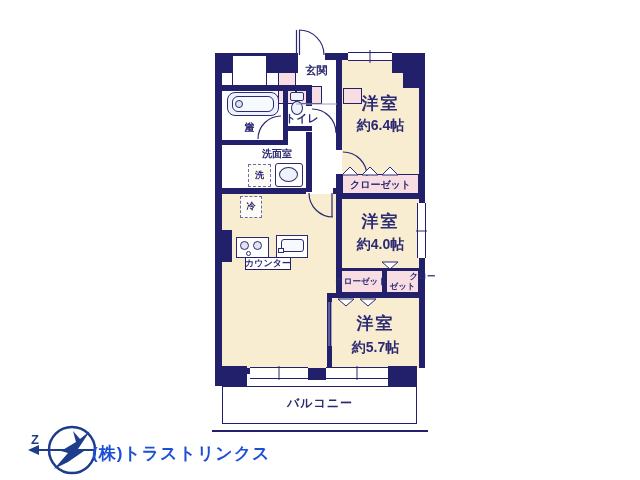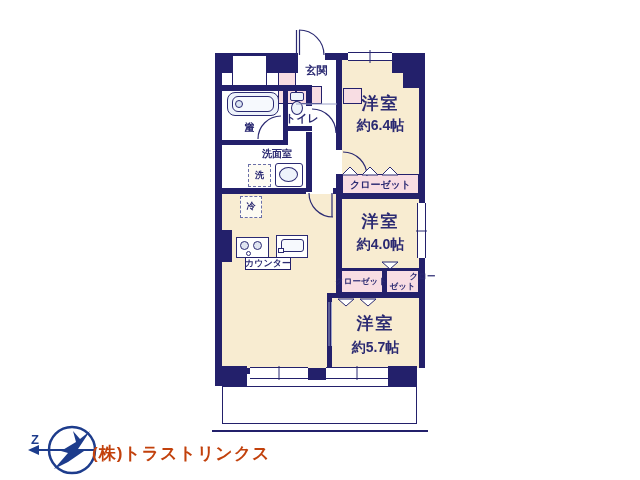--- a/index.html
+++ b/index.html
@@ -10,21 +10,21 @@
   .room{position:absolute;background:#f8ecd1;}
   .pink{position:absolute;background:#f8dde3;border:1px solid #23206b;box-sizing:border-box;}
   .wbox{position:absolute;background:#ffffff;border:1px solid #23206b;box-sizing:border-box;}
   .winh{position:absolute;background:#ffffff;border-top:1px solid #23206b;border-bottom:1px solid #23206b;box-sizing:border-box;}
   .winv{position:absolute;background:#ffffff;border-left:1px solid #23206b;border-right:1px solid #23206b;box-sizing:border-box;}
   .dash{position:absolute;border:1px dashed #6a6fa8;background:#fdfbf3;box-sizing:border-box;
         display:flex;align-items:center;justify-content:center;}
   .fix{position:absolute;border:1px solid #2b2a72;background:#eef3fb;box-sizing:border-box;}
   .lbl{position:absolute;color:#2b2a72;font-weight:bold;text-align:center;white-space:nowrap;line-height:1.1;}
   .balcony{position:absolute;border:1.5px solid #23206b;background:#ffffff;box-sizing:border-box;}
-  .company{position:absolute;color:#c2410c;font-weight:bold;letter-spacing:1px;}
+  .company{position:absolute;color:#1d4ed8;font-weight:bold;letter-spacing:1px;}
   svg{display:block;}
   .overlay{position:absolute;left:0;top:0;pointer-events:none;}
 </style>
 </head>
 <body>
 
 <div class="canvas">
 
   <div class="room" style="left:342px;top:60px;width:77px;height:114px;"></div>
   <div class="room" style="left:342px;top:199px;width:77px;height:69px;"></div>
@@ -116,20 +116,21 @@
 
   <div class="lbl" style="left:332px;top:315px;width:87px;font-size:17px;letter-spacing:2px;">洋室</div>
   <div class="lbl" style="left:332px;top:340px;width:87px;font-size:14px;">約5.7帖</div>
 
 
   <div class="lbl" style="left:342px;top:179px;width:77px;font-size:10px;">クローゼット</div>
   <div class="lbl" style="left:335px;top:277px;width:49px;font-size:8.5px;">クローゼット</div>
   <div class="lbl" style="left:406px;top:272px;width:33px;font-size:8.5px;">クロー</div>
   <div class="lbl" style="left:386px;top:282px;width:33px;font-size:8.5px;">ゼット</div>
 
+  <div class="lbl" style="left:270px;top:397px;width:100px;font-size:12px;letter-spacing:1px;">バルコニー</div>
 
   <svg class="overlay" width="640" height="480" viewBox="0 0 640 480">
     <g stroke="#2b2a72" stroke-width="1.2" fill="none">
       <path d="M299,30 A25,25 0 0 1 324,55"></path>
       <path d="M296.5,30 V55 M299.5,30 V55"></path>
       <path d="M312,109 A24,24 0 0 1 336,133"></path>
       <path d="M258,139 A23,23 0 0 1 281,116"></path>
       <path d="M343,152 A24,24 0 0 1 367,176"></path>
       <path d="M309,193 A24,24 0 0 0 333,217"></path>
       <path d="M332,193 V217"></path>

